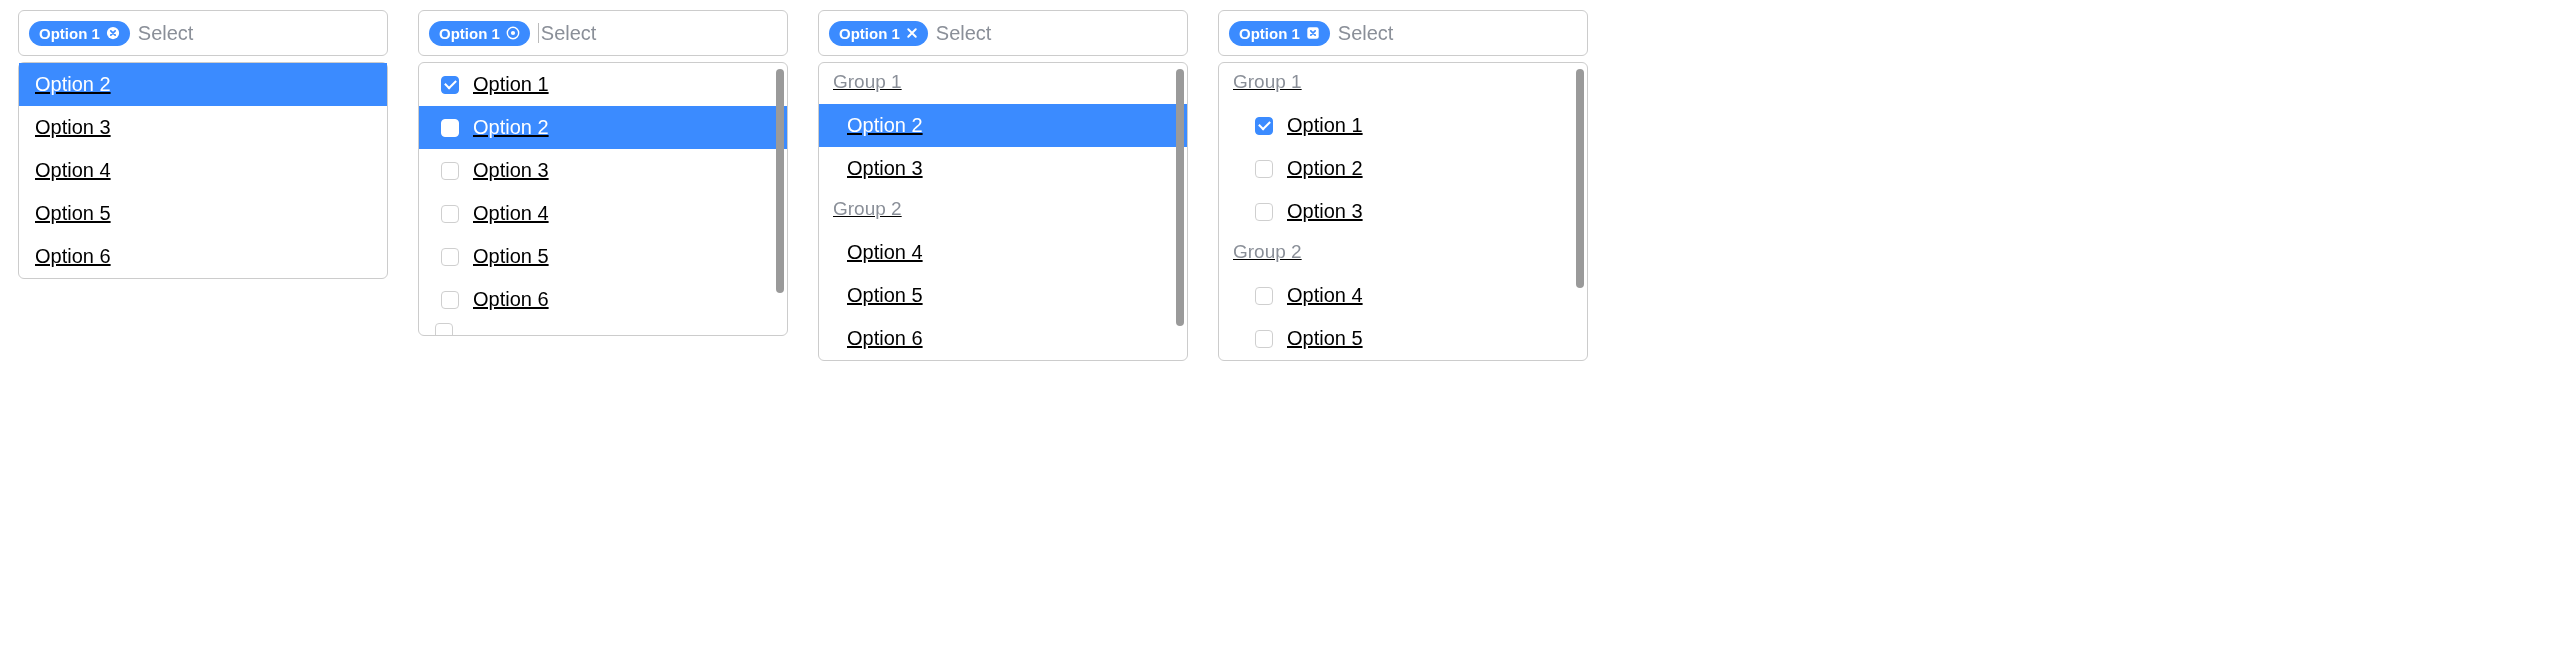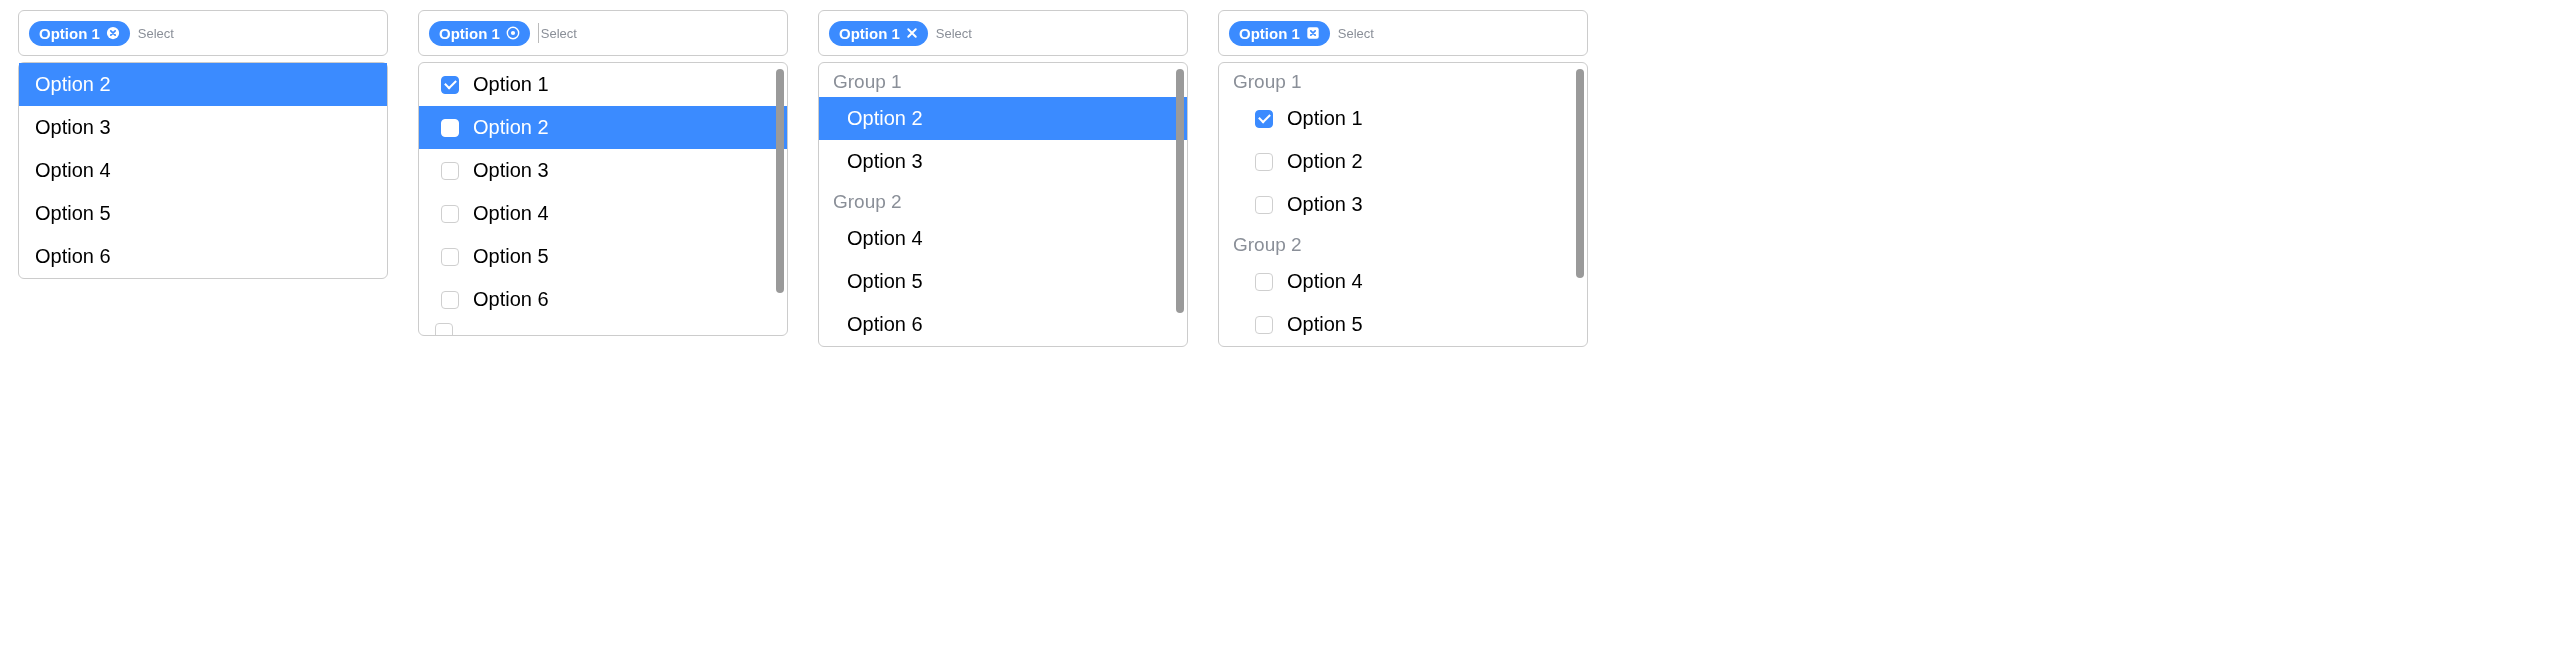--- a/index.html
+++ b/index.html
@@ -42,29 +42,30 @@
     font-weight: 600;
   }
   .chip .remove-icon {
     display: inline-flex;
     align-items: center;
     justify-content: center;
   }
   .chip .remove-icon svg { display: block; }
   .placeholder {
     color: #8a8f98;
-    font-size: 13px;
+    font-size: 20px;
   }
   
   .dropdown {
     margin-top: 6px;
     border: 1px solid #ccc;
     border-radius: 6px;
     background: #fff;
     position: relative;
+    text-decoration: underline;
   }
   .dropdown.scrollable {
     max-height: 300px;
     overflow: hidden;
   }
   
   .scrollbar {
     position: absolute;
     right: 3px;
     top: 6px;
@@ -86,21 +87,21 @@
     cursor: pointer;
   }
   .option.highlighted {
     background: #3b8bff;
     color: #fff;
   }
   .option.indent { padding-left: 28px; }
   .option.cb-indent { padding-left: 22px; }
   .option.cb-indent2 { padding-left: 36px; }
   .group-label {
-    padding: 8px 14px 4px;
+    padding: 8px 14px 11px;
     color: #8a8f98;
     font-size: 19px;
   }
   
   .checkbox {
     width: 18px;
     height: 18px;
     border: 1.5px solid #cfcfcf;
     border-radius: 4px;
     background: #fff;

